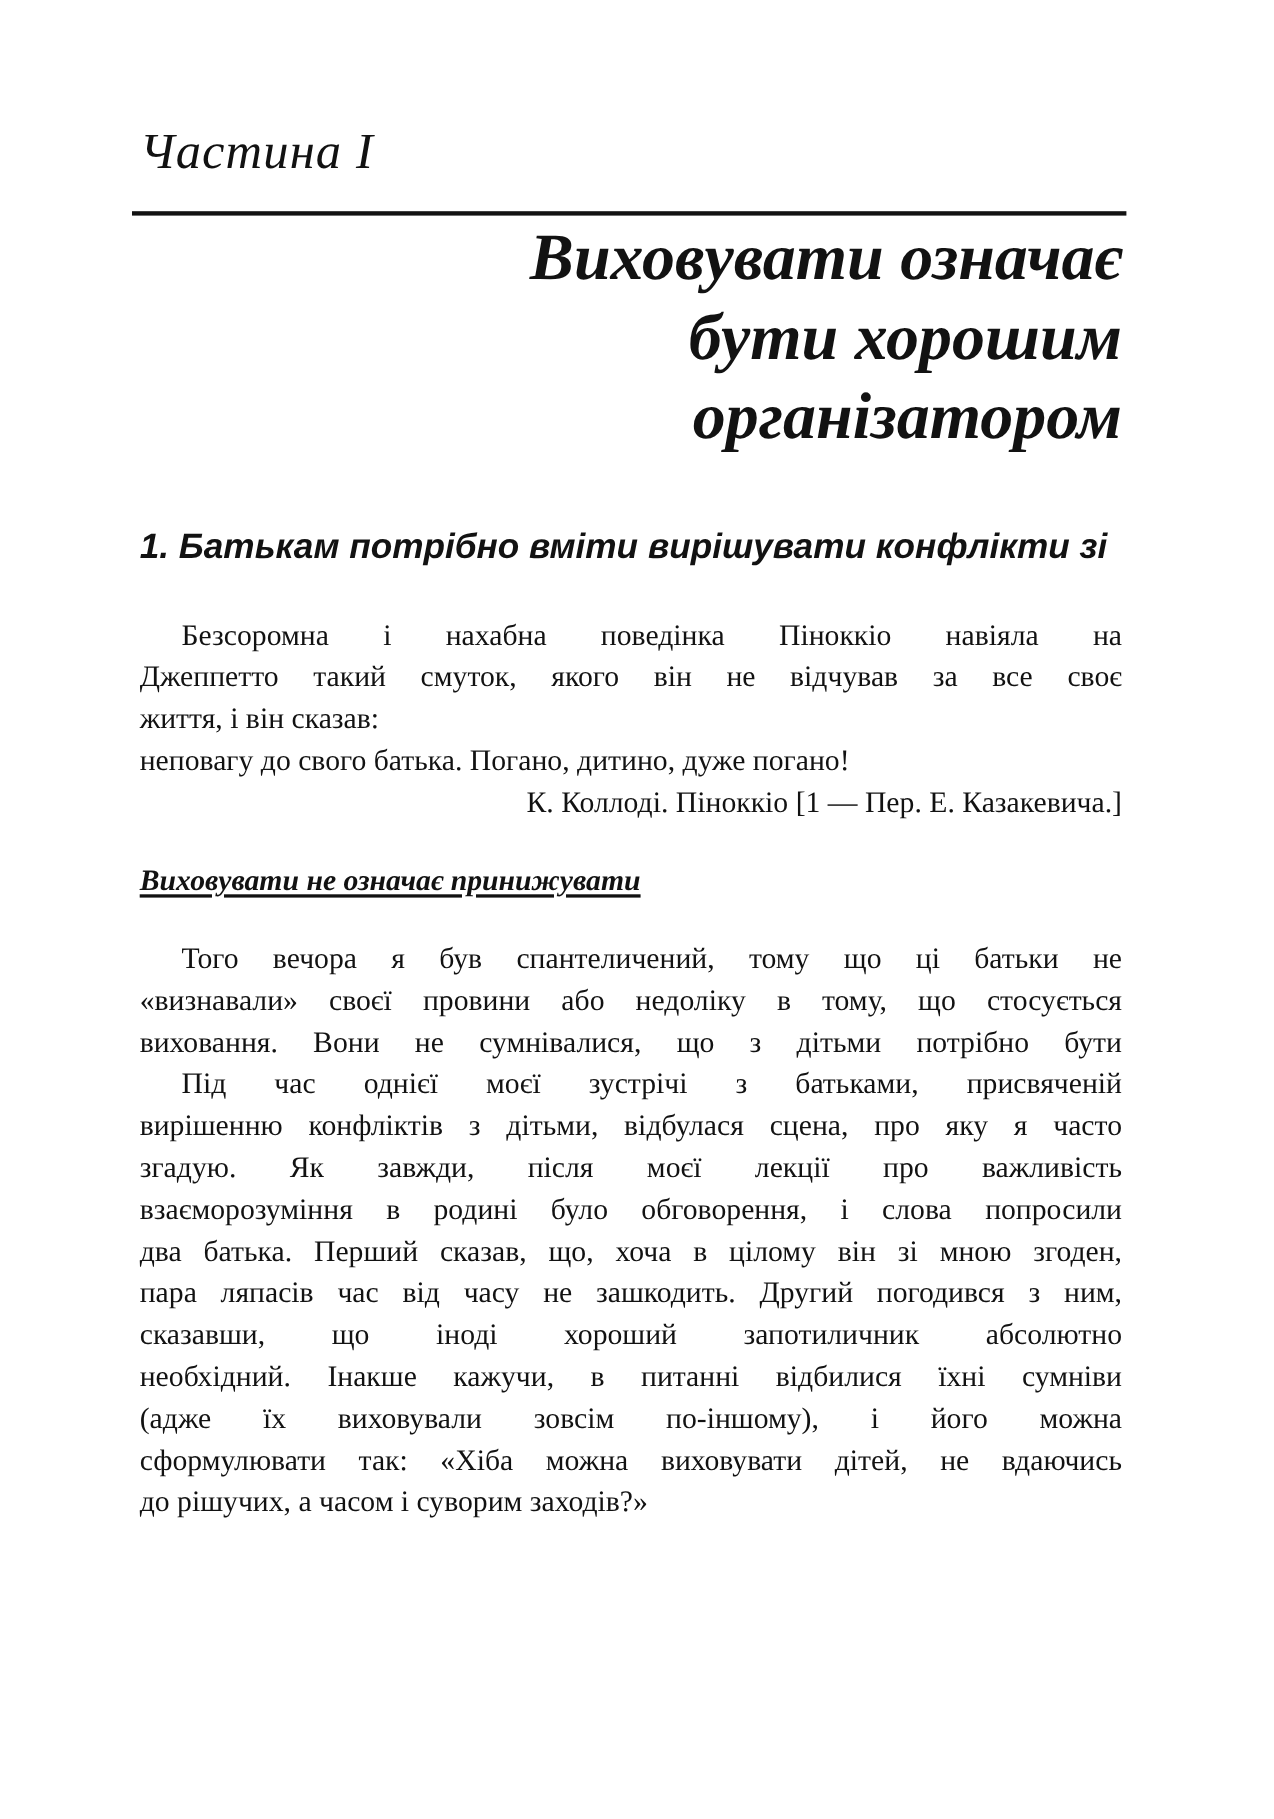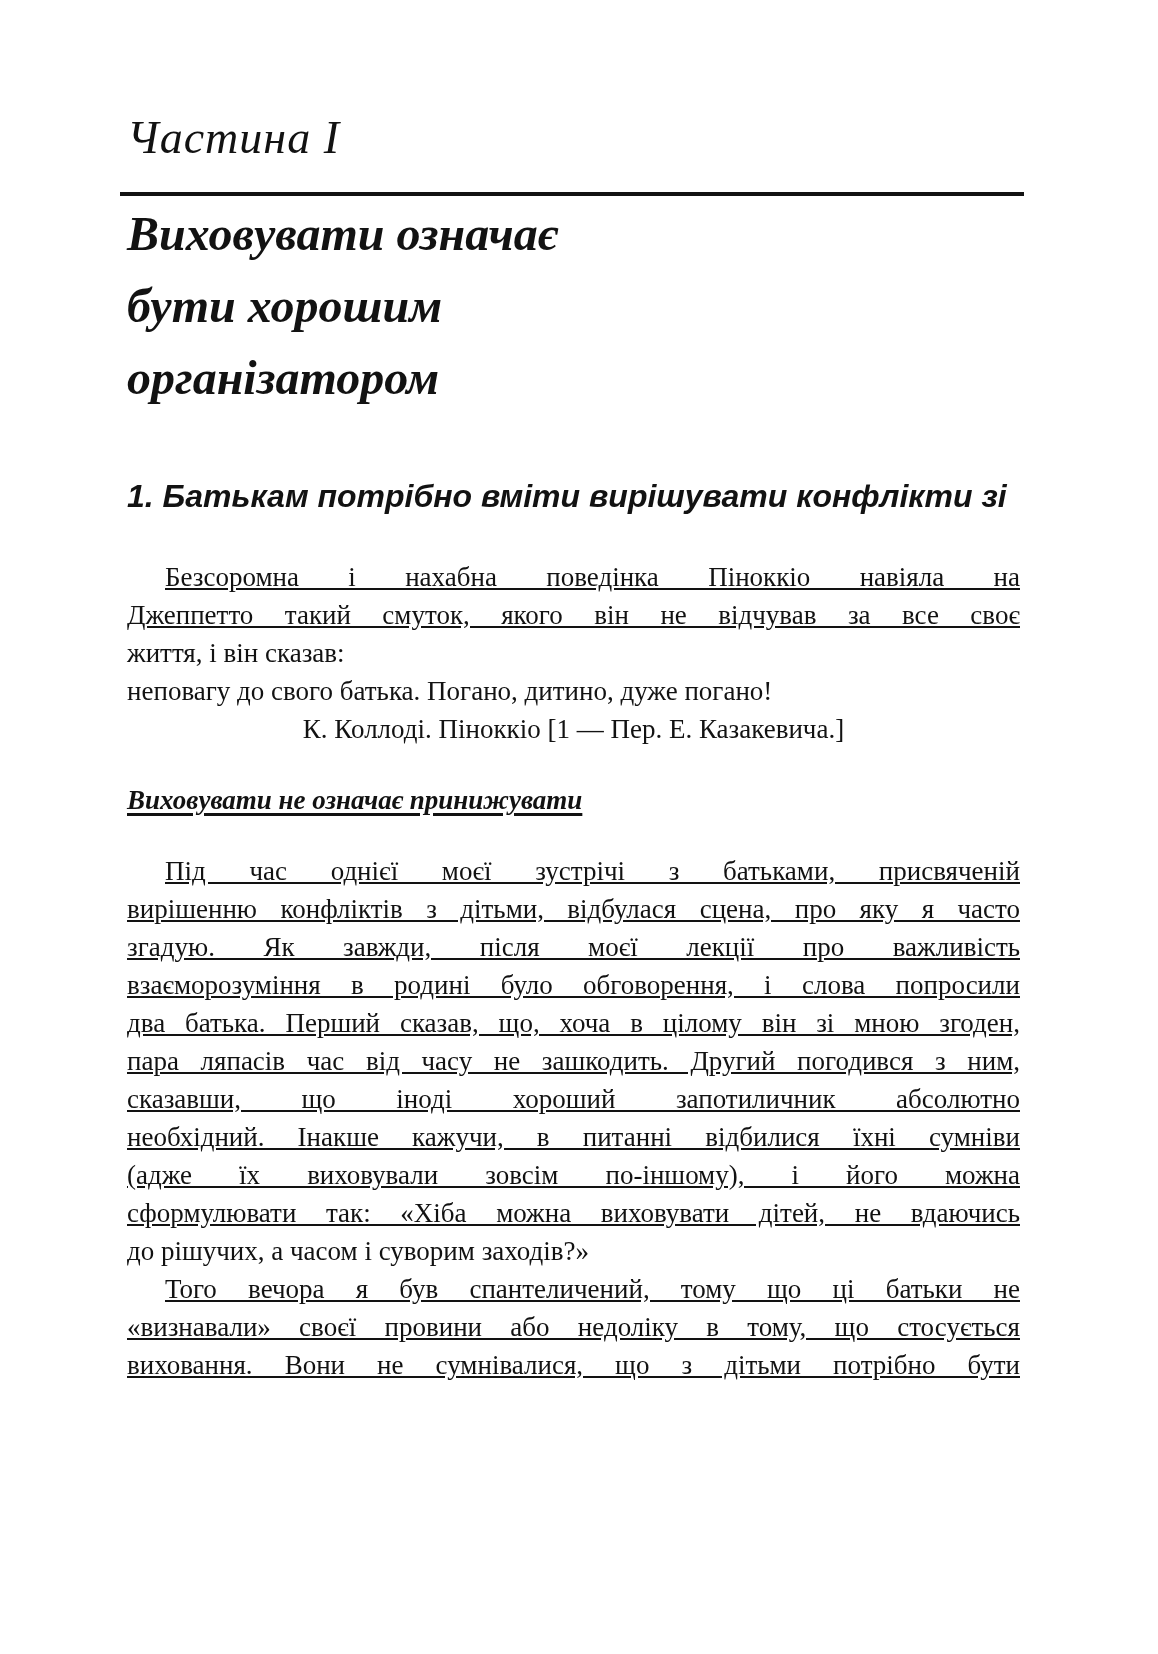--- a/index.html
+++ b/index.html
@@ -29,50 +29,50 @@
     letter-spacing: 1px;
   }
   .rule {
     border: 0;
     border-top: 4px solid #121212;
     margin: 26px 0 0 -7px;
     width: 904px;
   }
   .chapter-title {
     margin-top: 2px;
+    text-align: right;
     font-weight: bold;
     font-style: italic;
-    font-size: 48px;
+    font-size: 60px;
     line-height: 72px;
   }
   .section-heading {
     margin-top: 58px;
     font-family: "Liberation Sans", sans-serif;
     font-weight: bold;
     font-style: italic;
     font-size: 32px;
     line-height: 48px;
   }
   .quote-block { margin-top: 38px; }
   .body-block  { margin-top: 32px; }
   .line {
     font-size: 27px;
     line-height: 38px;
     white-space: normal;
   }
   .line.justify {
     text-align: justify;
     text-align-last: justify;
-    text-decoration: underline;
   }
   .line.indent { text-indent: 38px; }
   .attribution {
     font-size: 27px;
     line-height: 38px;
-    text-align: center;
+    text-align: right;
   }
   .subheading-wrap {
     margin-top: 32px;
     font-size: 27px;
     line-height: 40px;
   }
   .subheading {
     font-weight: bold;
     font-style: italic;
     text-decoration: underline;
@@ -111,32 +111,32 @@
     </div>
 
   <div class="attribution">К. Коллоді. Піноккіо [1 — Пер. Е. Казакевича.]</div>
 
   <div class="subheading-wrap">
     <span class="subheading">Виховувати не означає принижувати</span>
   </div>
 
   <div class="body-block">
       <div class="paragraph">
+        <div class="line justify indent">Того вечора я був спантеличений, тому що ці батьки не</div>
+        <div class="line justify">«визнавали» своєї провини або недоліку в тому, що стосується</div>
+        <div class="line justify">виховання. Вони не сумнівалися, що з дітьми потрібно бути</div>
+      </div>
+      <div class="paragraph">
         <div class="line justify indent">Під час однієї моєї зустрічі з батьками, присвяченій</div>
         <div class="line justify">вирішенню конфліктів з дітьми, відбулася сцена, про яку я часто</div>
         <div class="line justify">згадую. Як завжди, після моєї лекції про важливість</div>
         <div class="line justify">взаєморозуміння в родині було обговорення, і слова попросили</div>
         <div class="line justify">два батька. Перший сказав, що, хоча в цілому він зі мною згоден,</div>
         <div class="line justify">пара ляпасів час від часу не зашкодить. Другий погодився з ним,</div>
         <div class="line justify">сказавши, що іноді хороший запотиличник абсолютно</div>
         <div class="line justify">необхідний. Інакше кажучи, в питанні відбилися їхні сумніви</div>
         <div class="line justify">(адже їх виховували зовсім по-іншому), і його можна</div>
         <div class="line justify">сформулювати так: «Хіба можна виховувати дітей, не вдаючись</div>
         <div class="line">до рішучих, а часом і суворим заходів?»</div>
       </div>
-      <div class="paragraph">
-        <div class="line justify indent">Того вечора я був спантеличений, тому що ці батьки не</div>
-        <div class="line justify">«визнавали» своєї провини або недоліку в тому, що стосується</div>
-        <div class="line justify">виховання. Вони не сумнівалися, що з дітьми потрібно бути</div>
-      </div>
     </div>
 
 </div>
 
 </body></html>

